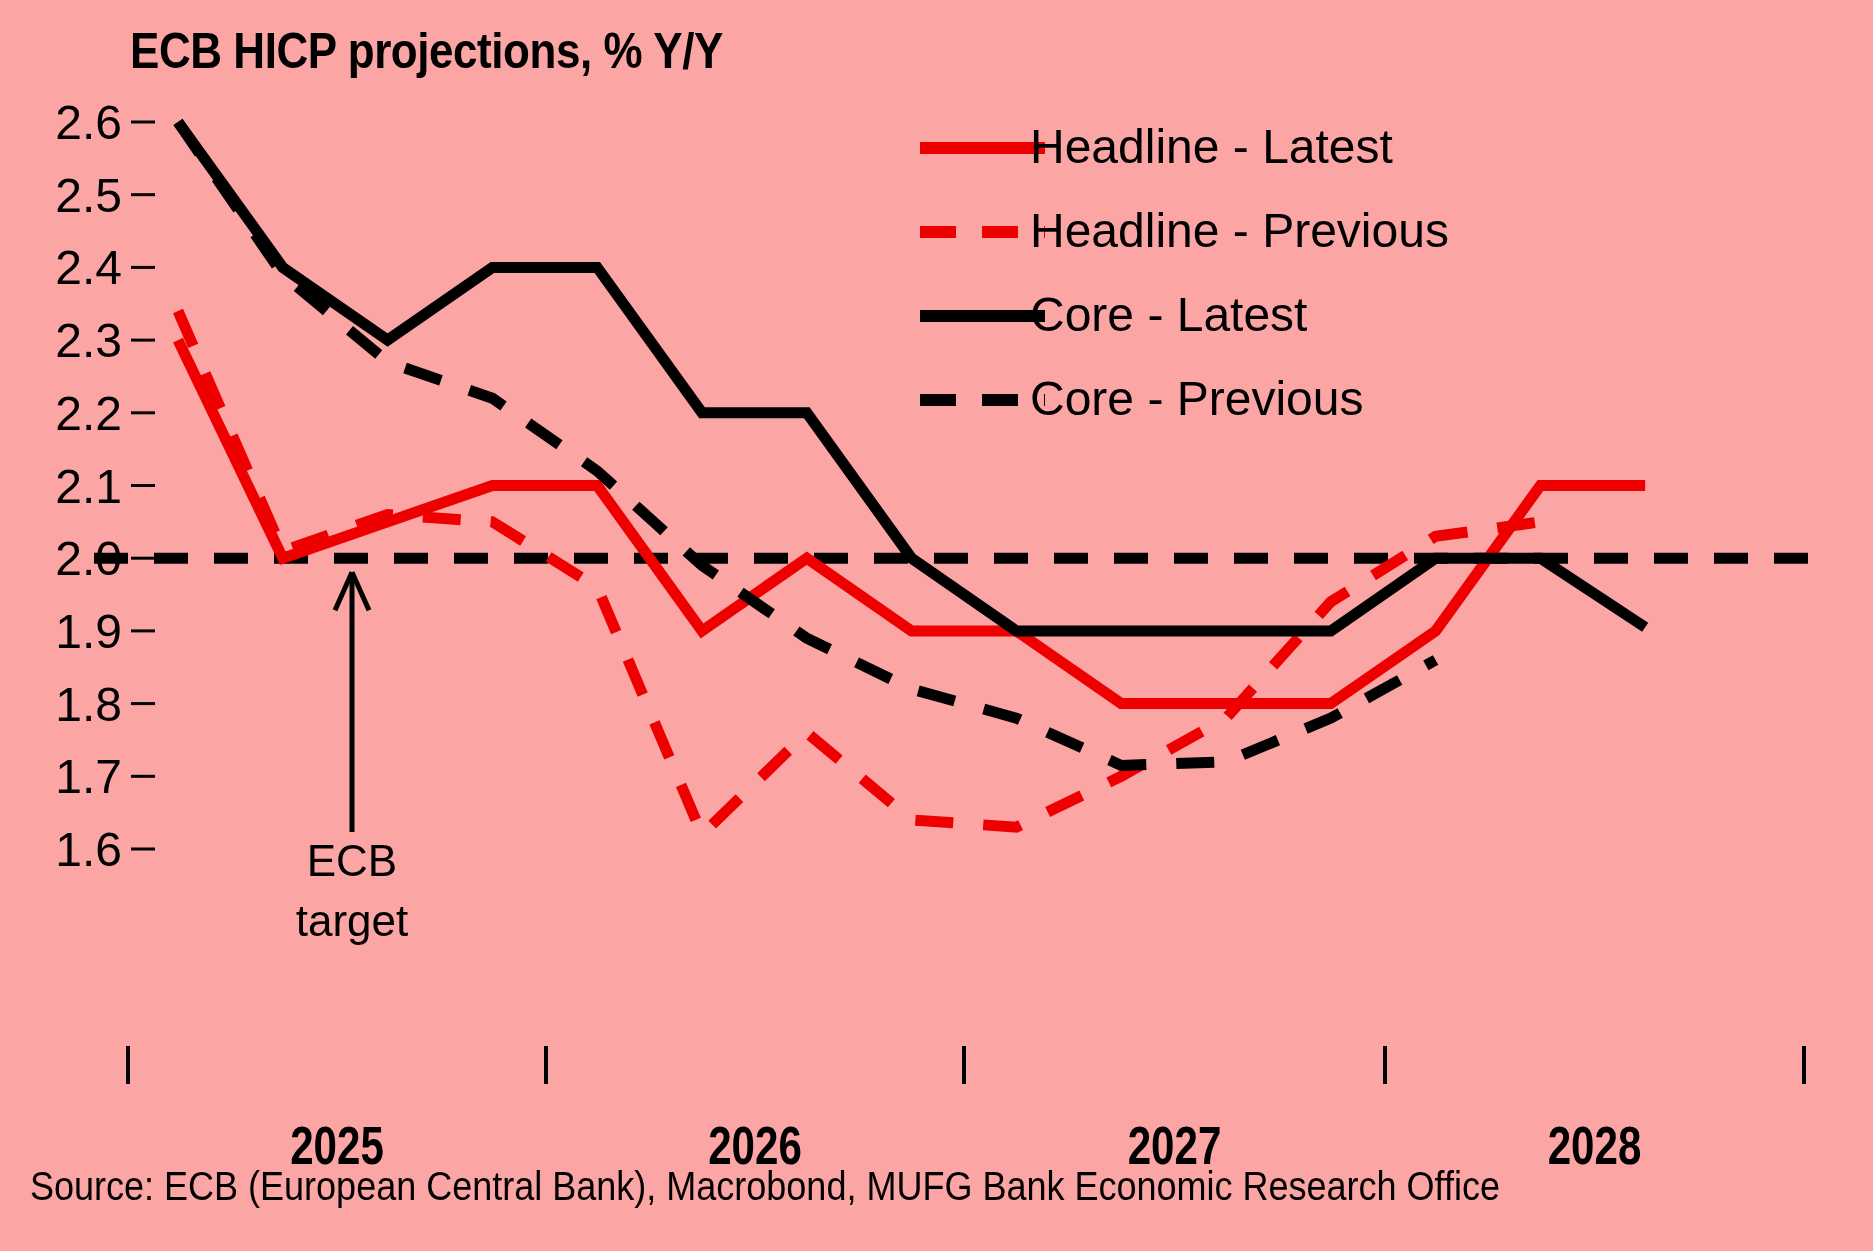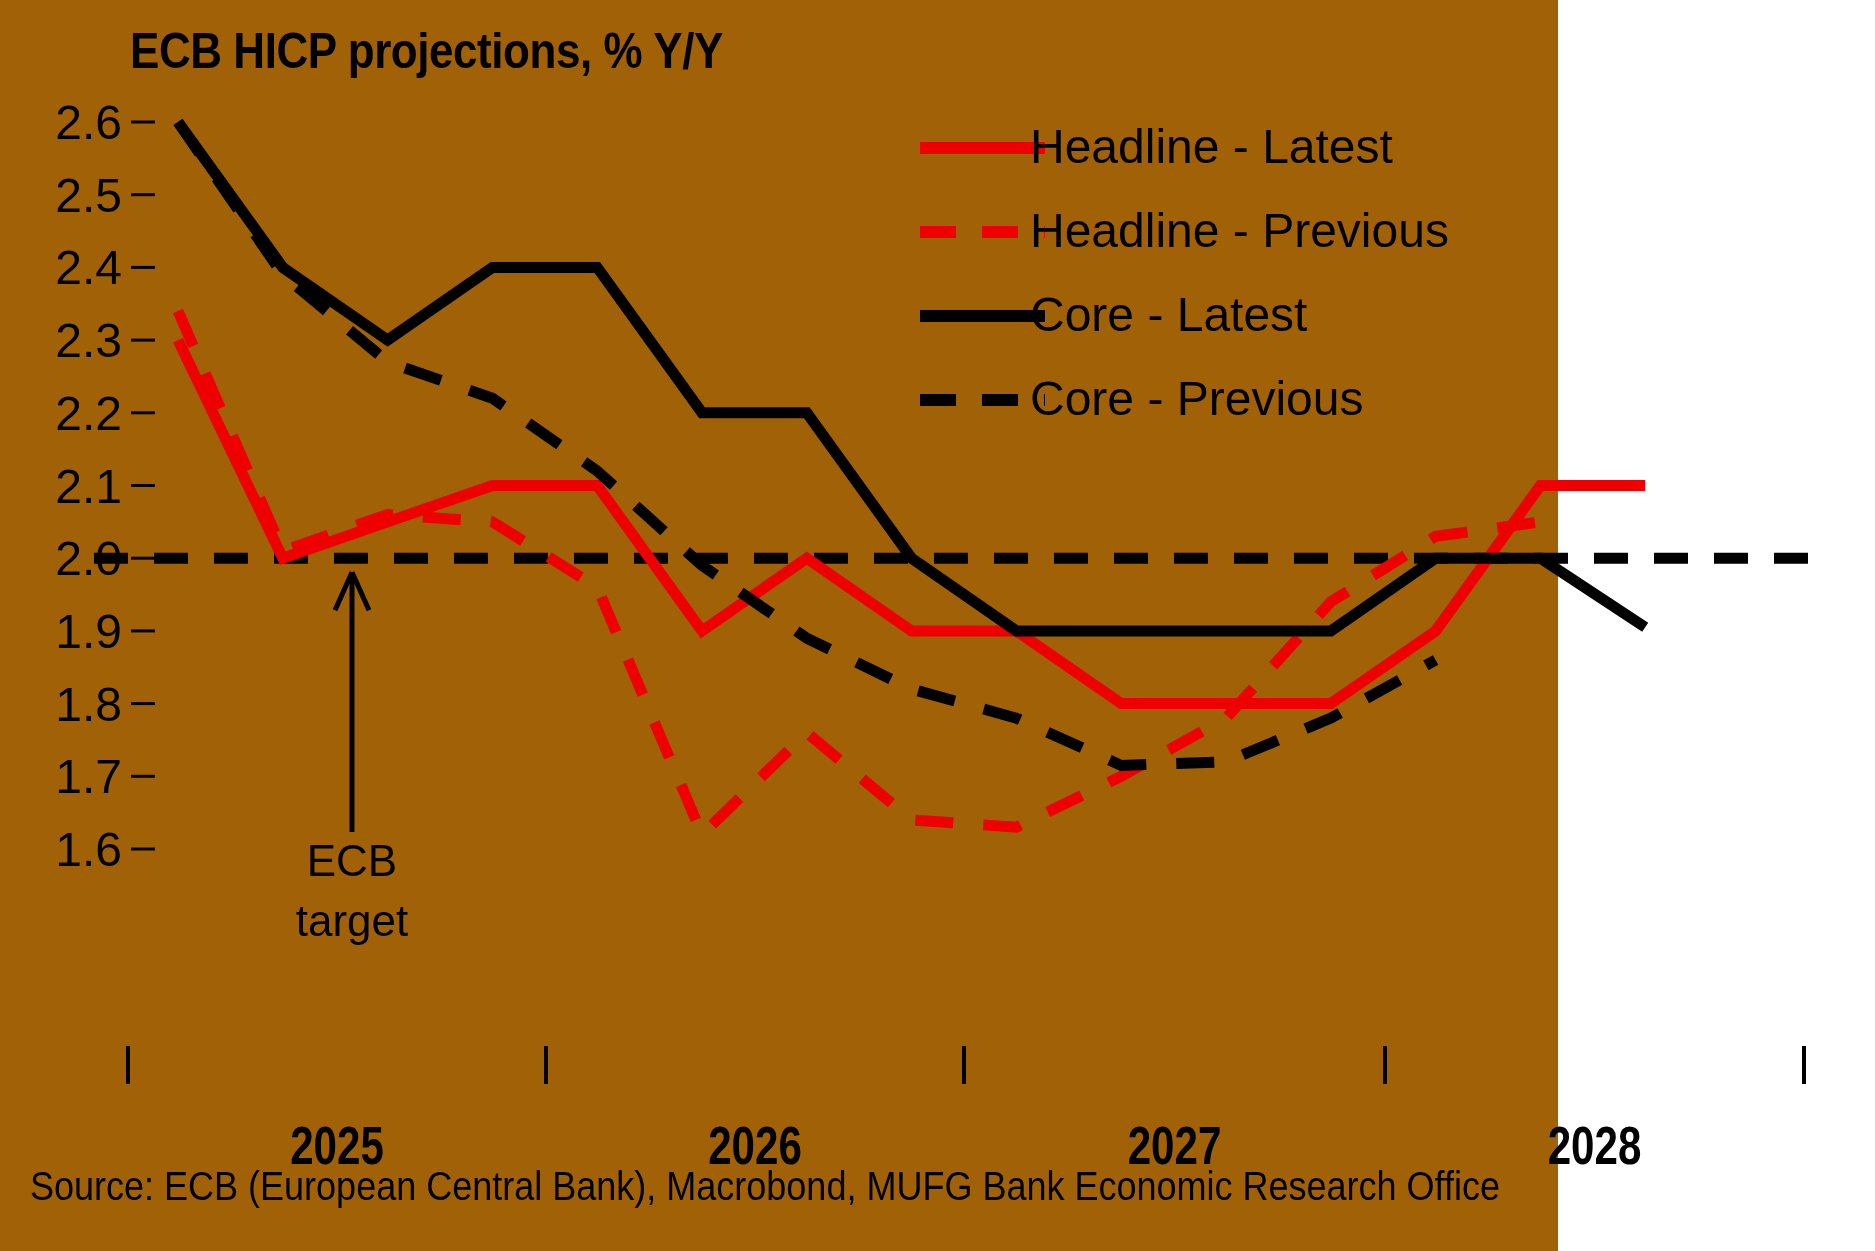--- a/index.html
+++ b/index.html
@@ -1,17 +1,17 @@
 <!DOCTYPE html>
 <html><head>
 <meta charset="utf-8">
 <style>
   html,body{margin:0;padding:0;background:#ffffff;}
   body{width:1875px;height:1251px;font-family:"Liberation Sans",sans-serif;color:#000;overflow:hidden;}
-  #chart-root{position:relative;width:1558px;height:1251px;background:#a16207;}
+  #chart-root{position:relative;width:1873px;height:1251px;background:#fca5a5;}
 
   #chart-title{
     position:absolute; left:130px; top:22px;
     font-size:50px; font-weight:bold; letter-spacing:-0.5px;
     transform:scaleX(0.88); transform-origin:left center;
     white-space:nowrap;
   }
 
   #source-note{
     position:absolute; left:30px; top:1164px;

